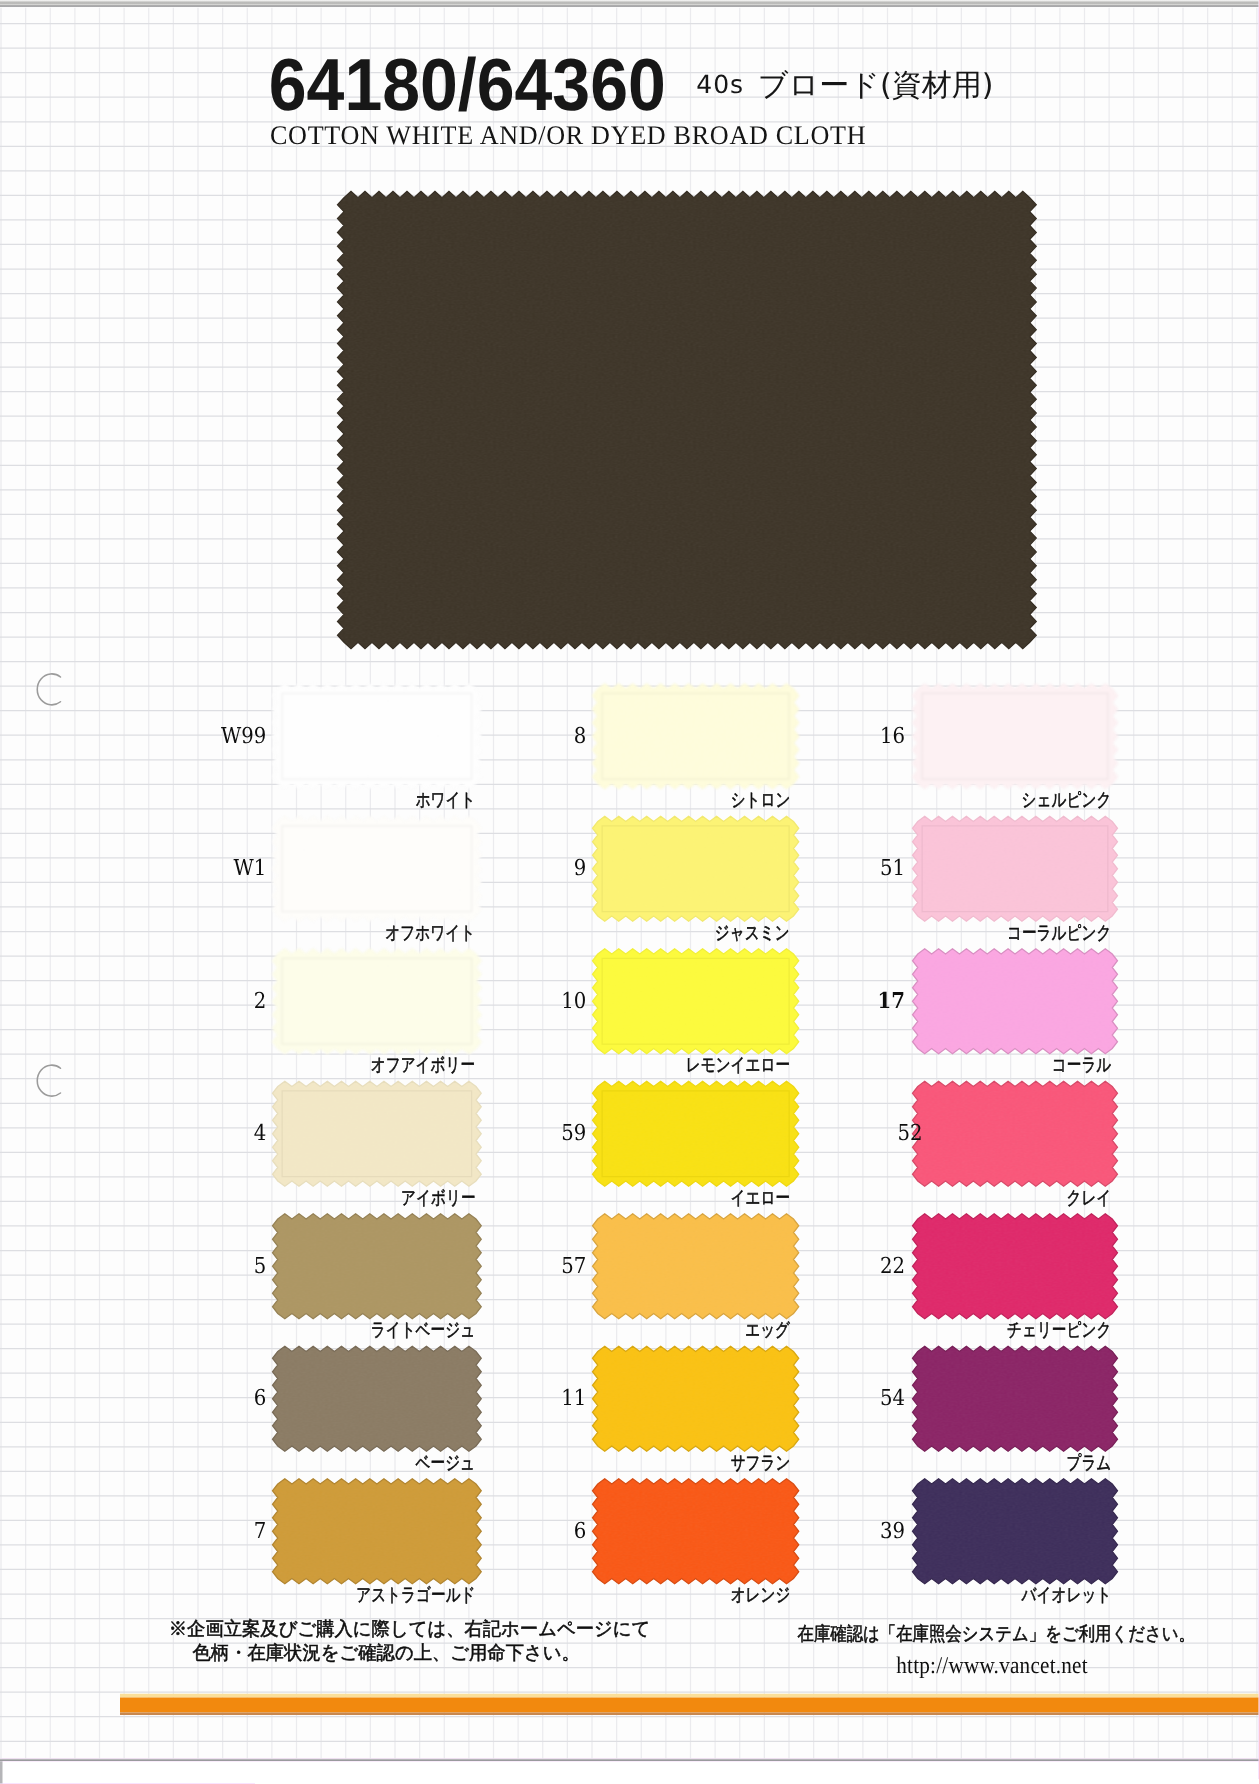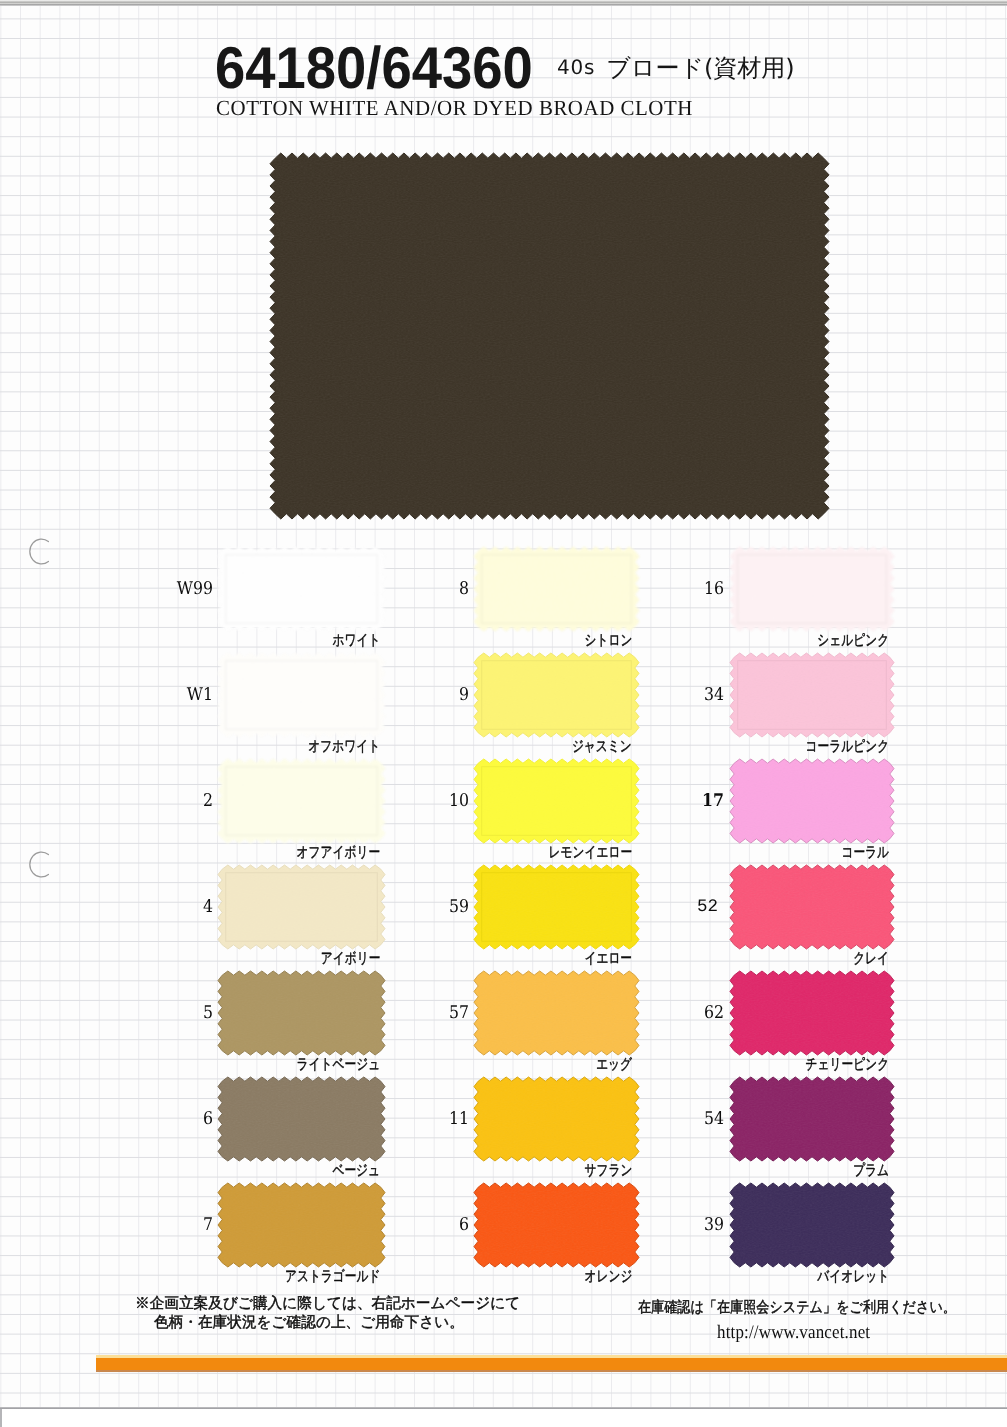--- a/index.html
+++ b/index.html
@@ -244,45 +244,45 @@
       </div>
       <div class="code2" style="right: 283px; top: 581px;">16</div>
       <div class="nm" style="right: 118px; top: 634px;">シェルピンク</div>
       <div class="sw" style="left: 730px; top: 653px;">
         <svg width="164" height="84" viewBox="0 0 164 84" style="display: block; overflow: visible;">
           <polygon points="4.20,4.20 9.76,0.00 15.31,4.20 20.87,0.00 26.43,4.20 31.99,0.00 37.54,4.20 43.10,0.00 48.66,4.20 54.21,0.00 59.77,4.20 65.33,0.00 70.89,4.20 76.44,0.00 82.00,4.20 87.56,0.00 93.11,4.20 98.67,0.00 104.23,4.20 109.79,0.00 115.34,4.20 120.90,0.00 126.46,4.20 132.01,0.00 137.57,4.20 143.13,0.00 148.69,4.20 154.24,0.00 159.80,4.20 164.00,9.60 159.80,15.00 164.00,20.40 159.80,25.80 164.00,31.20 159.80,36.60 164.00,42.00 159.80,47.40 164.00,52.80 159.80,58.20 164.00,63.60 159.80,69.00 164.00,74.40 159.80,79.80 154.24,84.00 148.69,79.80 143.13,84.00 137.57,79.80 132.01,84.00 126.46,79.80 120.90,84.00 115.34,79.80 109.79,84.00 104.23,79.80 98.67,84.00 93.11,79.80 87.56,84.00 82.00,79.80 76.44,84.00 70.89,79.80 65.33,84.00 59.77,79.80 54.21,84.00 48.66,79.80 43.10,84.00 37.54,79.80 31.99,84.00 26.43,79.80 20.87,84.00 15.31,79.80 9.76,84.00 4.20,79.80 0.00,74.40 4.20,69.00 0.00,63.60 4.20,58.20 0.00,52.80 4.20,47.40 0.00,42.00 4.20,36.60 0.00,31.20 4.20,25.80 0.00,20.40 4.20,15.00 0.00,9.60" fill="#fcc4d9" stroke="rgb(241,187,207)" stroke-width="1"></polygon>
           <polygon points="4.20,4.20 9.76,0.00 15.31,4.20 20.87,0.00 26.43,4.20 31.99,0.00 37.54,4.20 43.10,0.00 48.66,4.20 54.21,0.00 59.77,4.20 65.33,0.00 70.89,4.20 76.44,0.00 82.00,4.20 87.56,0.00 93.11,4.20 98.67,0.00 104.23,4.20 109.79,0.00 115.34,4.20 120.90,0.00 126.46,4.20 132.01,0.00 137.57,4.20 143.13,0.00 148.69,4.20 154.24,0.00 159.80,4.20 164.00,9.60 159.80,15.00 164.00,20.40 159.80,25.80 164.00,31.20 159.80,36.60 164.00,42.00 159.80,47.40 164.00,52.80 159.80,58.20 164.00,63.60 159.80,69.00 164.00,74.40 159.80,79.80 154.24,84.00 148.69,79.80 143.13,84.00 137.57,79.80 132.01,84.00 126.46,79.80 120.90,84.00 115.34,79.80 109.79,84.00 104.23,79.80 98.67,84.00 93.11,79.80 87.56,84.00 82.00,79.80 76.44,84.00 70.89,79.80 65.33,84.00 59.77,79.80 54.21,84.00 48.66,79.80 43.10,84.00 37.54,79.80 31.99,84.00 26.43,79.80 20.87,84.00 15.31,79.80 9.76,84.00 4.20,79.80 0.00,74.40 4.20,69.00 0.00,63.60 4.20,58.20 0.00,52.80 4.20,47.40 0.00,42.00 4.20,36.60 0.00,31.20 4.20,25.80 0.00,20.40 4.20,15.00 0.00,9.60" fill="url(#weave)" opacity="0.055"></polygon>
           <rect x="7.70" y="7.70" width="148.60" height="68.60" fill="none" stroke="rgb(238,185,205)" stroke-width="1"></rect>
         </svg>
       </div>
-      <div class="code2" style="right: 283px; top: 687px;">34</div>
+      <div class="code2" style="right: 283px; top: 687px;">51</div>
       <div class="nm" style="right: 118px; top: 740px;">コーラルピンク</div>
       <div class="sw" style="left: 730px; top: 759px;">
         <svg width="164" height="84" viewBox="0 0 164 84" style="display: block; overflow: visible;">
           <polygon points="4.20,4.20 9.76,0.00 15.31,4.20 20.87,0.00 26.43,4.20 31.99,0.00 37.54,4.20 43.10,0.00 48.66,4.20 54.21,0.00 59.77,4.20 65.33,0.00 70.89,4.20 76.44,0.00 82.00,4.20 87.56,0.00 93.11,4.20 98.67,0.00 104.23,4.20 109.79,0.00 115.34,4.20 120.90,0.00 126.46,4.20 132.01,0.00 137.57,4.20 143.13,0.00 148.69,4.20 154.24,0.00 159.80,4.20 164.00,9.60 159.80,15.00 164.00,20.40 159.80,25.80 164.00,31.20 159.80,36.60 164.00,42.00 159.80,47.40 164.00,52.80 159.80,58.20 164.00,63.60 159.80,69.00 164.00,74.40 159.80,79.80 154.24,84.00 148.69,79.80 143.13,84.00 137.57,79.80 132.01,84.00 126.46,79.80 120.90,84.00 115.34,79.80 109.79,84.00 104.23,79.80 98.67,84.00 93.11,79.80 87.56,84.00 82.00,79.80 76.44,84.00 70.89,79.80 65.33,84.00 59.77,79.80 54.21,84.00 48.66,79.80 43.10,84.00 37.54,79.80 31.99,84.00 26.43,79.80 20.87,84.00 15.31,79.80 9.76,84.00 4.20,79.80 0.00,74.40 4.20,69.00 0.00,63.60 4.20,58.20 0.00,52.80 4.20,47.40 0.00,42.00 4.20,36.60 0.00,31.20 4.20,25.80 0.00,20.40 4.20,15.00 0.00,9.60" fill="#fca6e2" stroke="rgb(217,143,194)" stroke-width="1"></polygon>
           <polygon points="4.20,4.20 9.76,0.00 15.31,4.20 20.87,0.00 26.43,4.20 31.99,0.00 37.54,4.20 43.10,0.00 48.66,4.20 54.21,0.00 59.77,4.20 65.33,0.00 70.89,4.20 76.44,0.00 82.00,4.20 87.56,0.00 93.11,4.20 98.67,0.00 104.23,4.20 109.79,0.00 115.34,4.20 120.90,0.00 126.46,4.20 132.01,0.00 137.57,4.20 143.13,0.00 148.69,4.20 154.24,0.00 159.80,4.20 164.00,9.60 159.80,15.00 164.00,20.40 159.80,25.80 164.00,31.20 159.80,36.60 164.00,42.00 159.80,47.40 164.00,52.80 159.80,58.20 164.00,63.60 159.80,69.00 164.00,74.40 159.80,79.80 154.24,84.00 148.69,79.80 143.13,84.00 137.57,79.80 132.01,84.00 126.46,79.80 120.90,84.00 115.34,79.80 109.79,84.00 104.23,79.80 98.67,84.00 93.11,79.80 87.56,84.00 82.00,79.80 76.44,84.00 70.89,79.80 65.33,84.00 59.77,79.80 54.21,84.00 48.66,79.80 43.10,84.00 37.54,79.80 31.99,84.00 26.43,79.80 20.87,84.00 15.31,79.80 9.76,84.00 4.20,79.80 0.00,74.40 4.20,69.00 0.00,63.60 4.20,58.20 0.00,52.80 4.20,47.40 0.00,42.00 4.20,36.60 0.00,31.20 4.20,25.80 0.00,20.40 4.20,15.00 0.00,9.60" fill="url(#weave)" opacity="0.055"></polygon>
         </svg>
       </div>
       <div class="code2" style="right: 283px; top: 793px; font-weight: bold;">17</div>
       <div class="nm" style="right: 118px; top: 846px;">コーラル</div>
       <div class="sw" style="left: 730px; top: 865px;">
         <svg width="164" height="84" viewBox="0 0 164 84" style="display: block; overflow: visible;">
           <polygon points="4.20,4.20 9.76,0.00 15.31,4.20 20.87,0.00 26.43,4.20 31.99,0.00 37.54,4.20 43.10,0.00 48.66,4.20 54.21,0.00 59.77,4.20 65.33,0.00 70.89,4.20 76.44,0.00 82.00,4.20 87.56,0.00 93.11,4.20 98.67,0.00 104.23,4.20 109.79,0.00 115.34,4.20 120.90,0.00 126.46,4.20 132.01,0.00 137.57,4.20 143.13,0.00 148.69,4.20 154.24,0.00 159.80,4.20 164.00,9.60 159.80,15.00 164.00,20.40 159.80,25.80 164.00,31.20 159.80,36.60 164.00,42.00 159.80,47.40 164.00,52.80 159.80,58.20 164.00,63.60 159.80,69.00 164.00,74.40 159.80,79.80 154.24,84.00 148.69,79.80 143.13,84.00 137.57,79.80 132.01,84.00 126.46,79.80 120.90,84.00 115.34,79.80 109.79,84.00 104.23,79.80 98.67,84.00 93.11,79.80 87.56,84.00 82.00,79.80 76.44,84.00 70.89,79.80 65.33,84.00 59.77,79.80 54.21,84.00 48.66,79.80 43.10,84.00 37.54,79.80 31.99,84.00 26.43,79.80 20.87,84.00 15.31,79.80 9.76,84.00 4.20,79.80 0.00,74.40 4.20,69.00 0.00,63.60 4.20,58.20 0.00,52.80 4.20,47.40 0.00,42.00 4.20,36.60 0.00,31.20 4.20,25.80 0.00,20.40 4.20,15.00 0.00,9.60" fill="#fb5478" stroke="rgb(216,72,103)" stroke-width="1"></polygon>
           <polygon points="4.20,4.20 9.76,0.00 15.31,4.20 20.87,0.00 26.43,4.20 31.99,0.00 37.54,4.20 43.10,0.00 48.66,4.20 54.21,0.00 59.77,4.20 65.33,0.00 70.89,4.20 76.44,0.00 82.00,4.20 87.56,0.00 93.11,4.20 98.67,0.00 104.23,4.20 109.79,0.00 115.34,4.20 120.90,0.00 126.46,4.20 132.01,0.00 137.57,4.20 143.13,0.00 148.69,4.20 154.24,0.00 159.80,4.20 164.00,9.60 159.80,15.00 164.00,20.40 159.80,25.80 164.00,31.20 159.80,36.60 164.00,42.00 159.80,47.40 164.00,52.80 159.80,58.20 164.00,63.60 159.80,69.00 164.00,74.40 159.80,79.80 154.24,84.00 148.69,79.80 143.13,84.00 137.57,79.80 132.01,84.00 126.46,79.80 120.90,84.00 115.34,79.80 109.79,84.00 104.23,79.80 98.67,84.00 93.11,79.80 87.56,84.00 82.00,79.80 76.44,84.00 70.89,79.80 65.33,84.00 59.77,79.80 54.21,84.00 48.66,79.80 43.10,84.00 37.54,79.80 31.99,84.00 26.43,79.80 20.87,84.00 15.31,79.80 9.76,84.00 4.20,79.80 0.00,74.40 4.20,69.00 0.00,63.60 4.20,58.20 0.00,52.80 4.20,47.40 0.00,42.00 4.20,36.60 0.00,31.20 4.20,25.80 0.00,20.40 4.20,15.00 0.00,9.60" fill="url(#weave)" opacity="0.085"></polygon>
         </svg>
       </div>
-      <div class="code2" style="right: 289px; top: 899px; font-family: Liberation Mono, monospace;">52</div>
+      <div class="code2" style="right: 269px; top: 899px;">52</div>
       <div class="nm" style="right: 118px; top: 952px;">クレイ</div>
       <div class="sw" style="left: 730px; top: 971px;">
         <svg width="164" height="84" viewBox="0 0 164 84" style="display: block; overflow: visible;">
           <polygon points="4.20,4.20 9.76,0.00 15.31,4.20 20.87,0.00 26.43,4.20 31.99,0.00 37.54,4.20 43.10,0.00 48.66,4.20 54.21,0.00 59.77,4.20 65.33,0.00 70.89,4.20 76.44,0.00 82.00,4.20 87.56,0.00 93.11,4.20 98.67,0.00 104.23,4.20 109.79,0.00 115.34,4.20 120.90,0.00 126.46,4.20 132.01,0.00 137.57,4.20 143.13,0.00 148.69,4.20 154.24,0.00 159.80,4.20 164.00,9.60 159.80,15.00 164.00,20.40 159.80,25.80 164.00,31.20 159.80,36.60 164.00,42.00 159.80,47.40 164.00,52.80 159.80,58.20 164.00,63.60 159.80,69.00 164.00,74.40 159.80,79.80 154.24,84.00 148.69,79.80 143.13,84.00 137.57,79.80 132.01,84.00 126.46,79.80 120.90,84.00 115.34,79.80 109.79,84.00 104.23,79.80 98.67,84.00 93.11,79.80 87.56,84.00 82.00,79.80 76.44,84.00 70.89,79.80 65.33,84.00 59.77,79.80 54.21,84.00 48.66,79.80 43.10,84.00 37.54,79.80 31.99,84.00 26.43,79.80 20.87,84.00 15.31,79.80 9.76,84.00 4.20,79.80 0.00,74.40 4.20,69.00 0.00,63.60 4.20,58.20 0.00,52.80 4.20,47.40 0.00,42.00 4.20,36.60 0.00,31.20 4.20,25.80 0.00,20.40 4.20,15.00 0.00,9.60" fill="#e02568" stroke="rgb(193,32,89)" stroke-width="1"></polygon>
           <polygon points="4.20,4.20 9.76,0.00 15.31,4.20 20.87,0.00 26.43,4.20 31.99,0.00 37.54,4.20 43.10,0.00 48.66,4.20 54.21,0.00 59.77,4.20 65.33,0.00 70.89,4.20 76.44,0.00 82.00,4.20 87.56,0.00 93.11,4.20 98.67,0.00 104.23,4.20 109.79,0.00 115.34,4.20 120.90,0.00 126.46,4.20 132.01,0.00 137.57,4.20 143.13,0.00 148.69,4.20 154.24,0.00 159.80,4.20 164.00,9.60 159.80,15.00 164.00,20.40 159.80,25.80 164.00,31.20 159.80,36.60 164.00,42.00 159.80,47.40 164.00,52.80 159.80,58.20 164.00,63.60 159.80,69.00 164.00,74.40 159.80,79.80 154.24,84.00 148.69,79.80 143.13,84.00 137.57,79.80 132.01,84.00 126.46,79.80 120.90,84.00 115.34,79.80 109.79,84.00 104.23,79.80 98.67,84.00 93.11,79.80 87.56,84.00 82.00,79.80 76.44,84.00 70.89,79.80 65.33,84.00 59.77,79.80 54.21,84.00 48.66,79.80 43.10,84.00 37.54,79.80 31.99,84.00 26.43,79.80 20.87,84.00 15.31,79.80 9.76,84.00 4.20,79.80 0.00,74.40 4.20,69.00 0.00,63.60 4.20,58.20 0.00,52.80 4.20,47.40 0.00,42.00 4.20,36.60 0.00,31.20 4.20,25.80 0.00,20.40 4.20,15.00 0.00,9.60" fill="url(#weave)" opacity="0.085"></polygon>
         </svg>
       </div>
-      <div class="code2" style="right: 283px; top: 1005px;">62</div>
+      <div class="code2" style="right: 283px; top: 1005px;">22</div>
       <div class="nm" style="right: 118px; top: 1058px;">チェリーピンク</div>
       <div class="sw" style="left: 730px; top: 1077px;">
         <svg width="164" height="84" viewBox="0 0 164 84" style="display: block; overflow: visible;">
           <polygon points="4.20,4.20 9.76,0.00 15.31,4.20 20.87,0.00 26.43,4.20 31.99,0.00 37.54,4.20 43.10,0.00 48.66,4.20 54.21,0.00 59.77,4.20 65.33,0.00 70.89,4.20 76.44,0.00 82.00,4.20 87.56,0.00 93.11,4.20 98.67,0.00 104.23,4.20 109.79,0.00 115.34,4.20 120.90,0.00 126.46,4.20 132.01,0.00 137.57,4.20 143.13,0.00 148.69,4.20 154.24,0.00 159.80,4.20 164.00,9.60 159.80,15.00 164.00,20.40 159.80,25.80 164.00,31.20 159.80,36.60 164.00,42.00 159.80,47.40 164.00,52.80 159.80,58.20 164.00,63.60 159.80,69.00 164.00,74.40 159.80,79.80 154.24,84.00 148.69,79.80 143.13,84.00 137.57,79.80 132.01,84.00 126.46,79.80 120.90,84.00 115.34,79.80 109.79,84.00 104.23,79.80 98.67,84.00 93.11,79.80 87.56,84.00 82.00,79.80 76.44,84.00 70.89,79.80 65.33,84.00 59.77,79.80 54.21,84.00 48.66,79.80 43.10,84.00 37.54,79.80 31.99,84.00 26.43,79.80 20.87,84.00 15.31,79.80 9.76,84.00 4.20,79.80 0.00,74.40 4.20,69.00 0.00,63.60 4.20,58.20 0.00,52.80 4.20,47.40 0.00,42.00 4.20,36.60 0.00,31.20 4.20,25.80 0.00,20.40 4.20,15.00 0.00,9.60" fill="#8a2164" stroke="rgb(119,28,86)" stroke-width="1"></polygon>
           <polygon points="4.20,4.20 9.76,0.00 15.31,4.20 20.87,0.00 26.43,4.20 31.99,0.00 37.54,4.20 43.10,0.00 48.66,4.20 54.21,0.00 59.77,4.20 65.33,0.00 70.89,4.20 76.44,0.00 82.00,4.20 87.56,0.00 93.11,4.20 98.67,0.00 104.23,4.20 109.79,0.00 115.34,4.20 120.90,0.00 126.46,4.20 132.01,0.00 137.57,4.20 143.13,0.00 148.69,4.20 154.24,0.00 159.80,4.20 164.00,9.60 159.80,15.00 164.00,20.40 159.80,25.80 164.00,31.20 159.80,36.60 164.00,42.00 159.80,47.40 164.00,52.80 159.80,58.20 164.00,63.60 159.80,69.00 164.00,74.40 159.80,79.80 154.24,84.00 148.69,79.80 143.13,84.00 137.57,79.80 132.01,84.00 126.46,79.80 120.90,84.00 115.34,79.80 109.79,84.00 104.23,79.80 98.67,84.00 93.11,79.80 87.56,84.00 82.00,79.80 76.44,84.00 70.89,79.80 65.33,84.00 59.77,79.80 54.21,84.00 48.66,79.80 43.10,84.00 37.54,79.80 31.99,84.00 26.43,79.80 20.87,84.00 15.31,79.80 9.76,84.00 4.20,79.80 0.00,74.40 4.20,69.00 0.00,63.60 4.20,58.20 0.00,52.80 4.20,47.40 0.00,42.00 4.20,36.60 0.00,31.20 4.20,25.80 0.00,20.40 4.20,15.00 0.00,9.60" fill="url(#weave)" opacity="0.085"></polygon>
         </svg>
       </div>
       <div class="code2" style="right: 283px; top: 1111px;">54</div>
       <div class="nm" style="right: 118px; top: 1164px;">プラム</div>
       <div class="sw" style="left: 730px; top: 1183px;">

